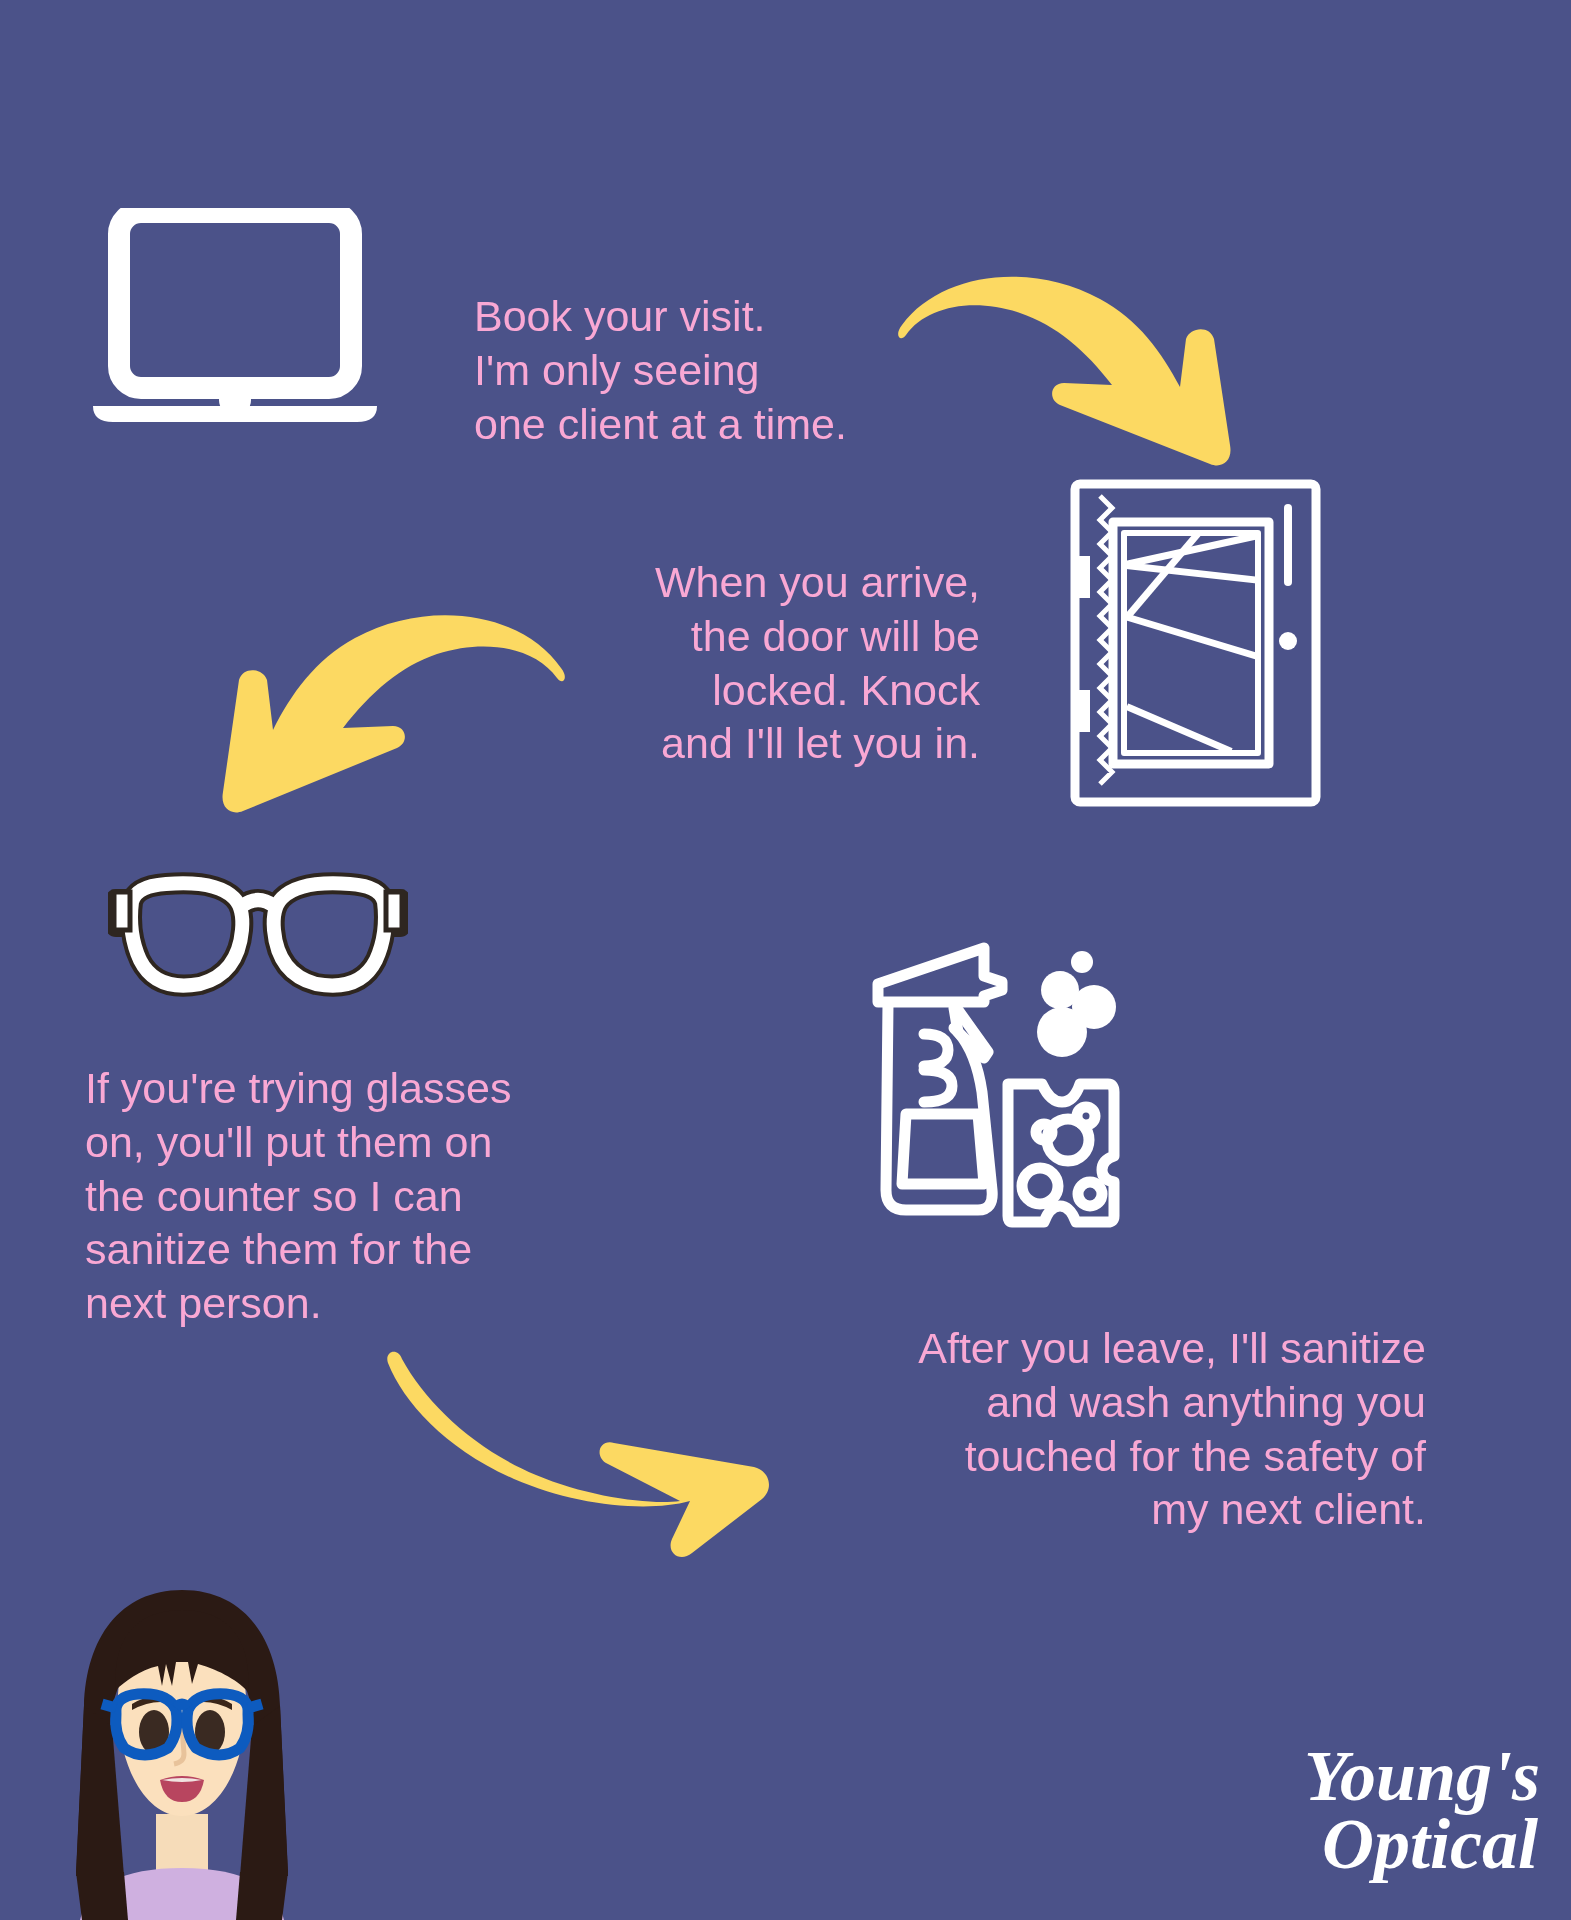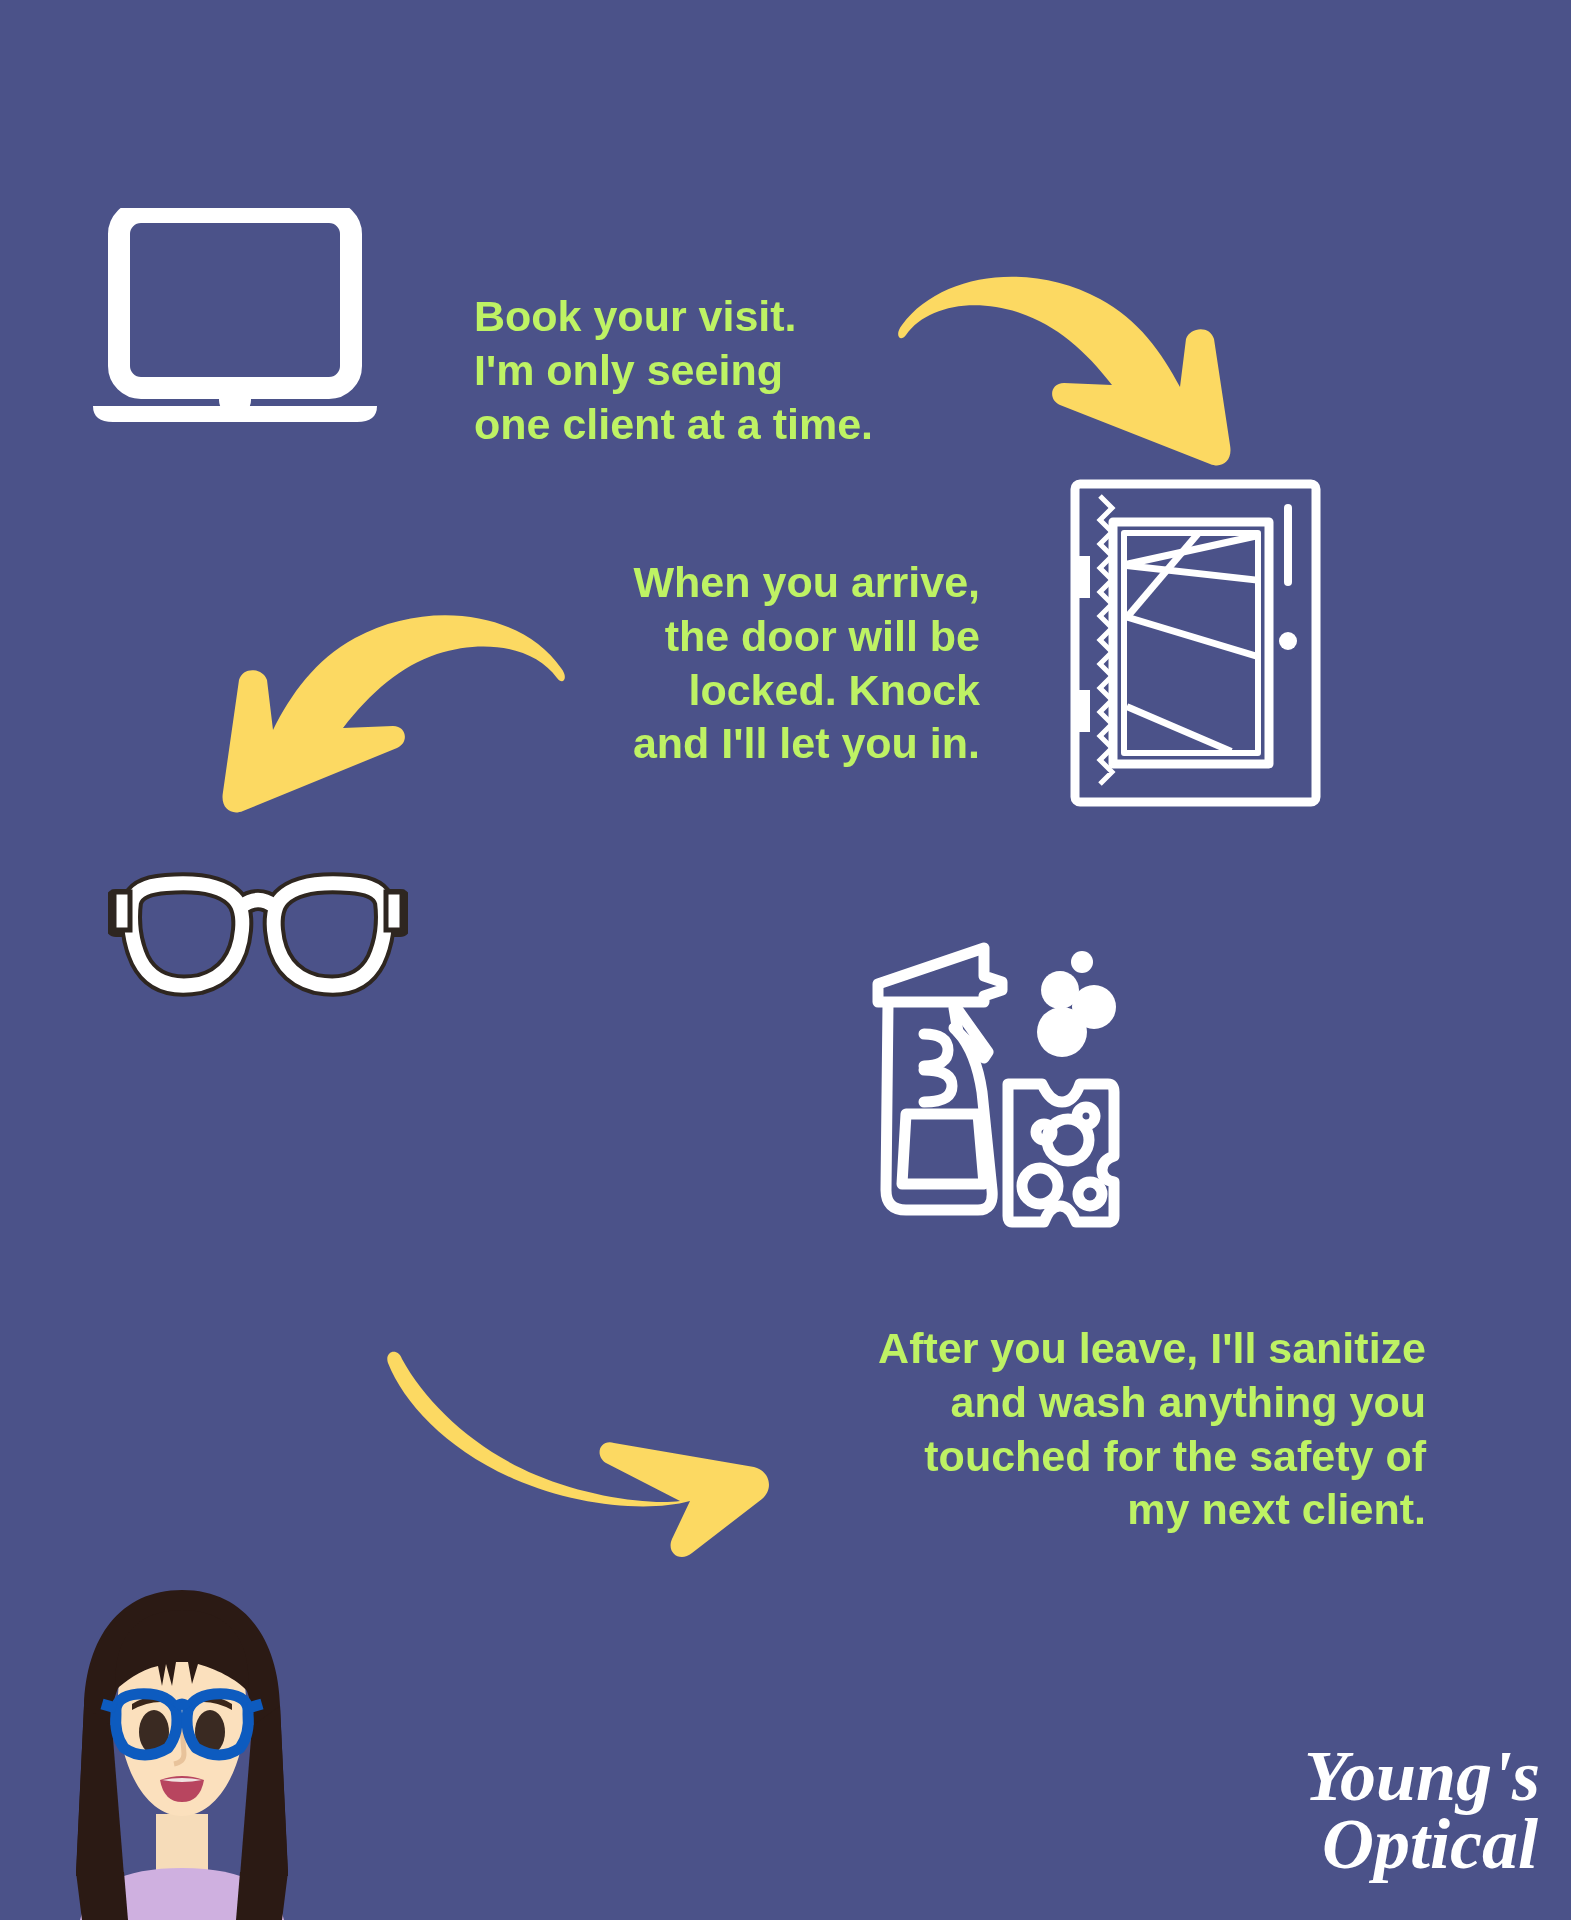--- a/index.html
+++ b/index.html
@@ -37,25 +37,24 @@
     color: #3f4577;
     transform: scaleX(0.84);
     transform-origin: center center;
     white-space: nowrap;
     line-height: 1;
   }
 
   
   .msg {
     position: absolute;
-    color: #bef264;
+    color: #f9a8d4;
     font-size: 43px;
     line-height: 1.25;
     white-space: pre-line;
-    font-weight: bold;
   }
   #msg-book    { left: 474px; top: 290px;  width: 470px; text-align: left; }
   #msg-arrive  { left: 565px; top: 556px;  width: 415px; text-align: right; }
   #msg-glasses { left: 85px;  top: 1062px; width: 480px; text-align: left; }
   #msg-after   { left: 856px; top: 1322px; width: 570px; text-align: right; }
   #msg-distance{ left: 345px; top: 1652px; width: 660px; text-align: left; }
 
   
   .icon-wrap { position: absolute; }
   #laptop-icon  { left: 85px;   top: 208px;  width: 300px;  height: 220px; }
@@ -218,20 +217,25 @@
         <path d="M276 34 Q272 18 242 16 Q192 12 174 30 Q164 40 166 62
                  Q170 106 208 116 Q252 124 268 92 Q280 66 276 34 Z"></path>
         <path d="M134 38 Q150 26 166 38"></path>
       </g>
 
       <path d="M22 24 L6 24 L6 62 L22 62 Z" fill="#ffffff" stroke="#2e2620" stroke-width="5"></path>
       <path d="M278 24 L294 24 L294 62 L278 62 Z" fill="#ffffff" stroke="#2e2620" stroke-width="5"></path>
     </svg>
   </div>
 
+  <div class="msg" id="msg-glasses">If you're trying glasses
+on, you'll put them on
+the counter so I can
+sanitize them for the
+next person.</div>
 
   <div class="icon-wrap" id="spray-icon">
     <svg viewBox="0 0 300 300" width="300" height="300" aria-hidden="true">
       <g fill="none" stroke="#ffffff" stroke-width="11" stroke-linejoin="round" stroke-linecap="round">
 
         <path d="M16 52 L122 16 L122 44 L140 50 L140 58 L122 64 L122 70 L16 70 Z"></path>
 
         <path d="M26 72 L24 258 Q24 278 44 278 L116 278 Q132 278 130 258
                  L120 160 Q114 120 96 100 L92 76"></path>
 

